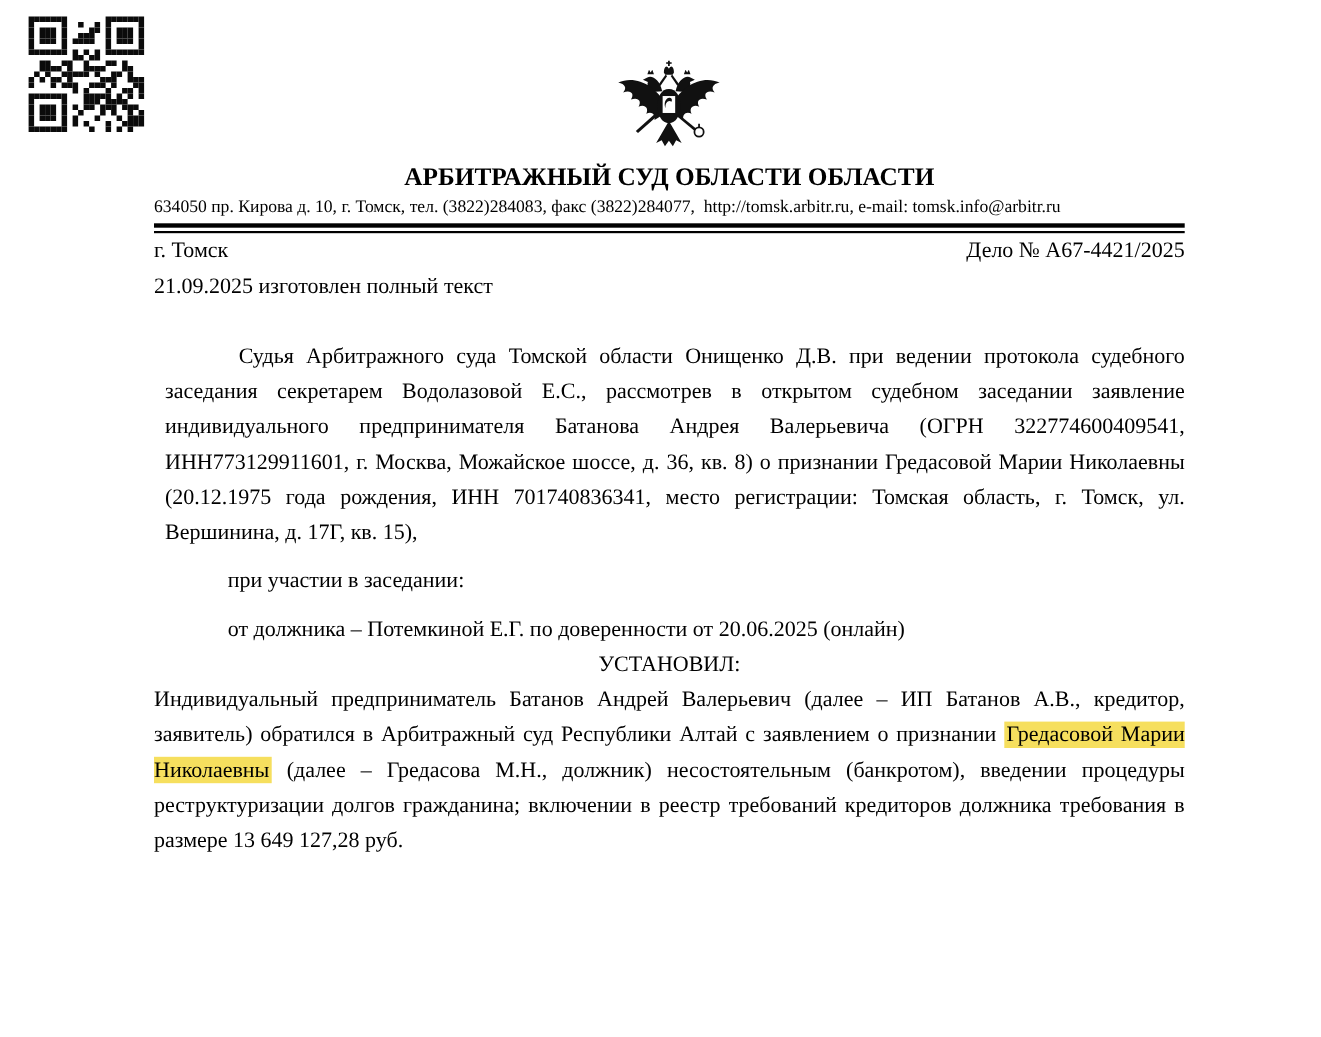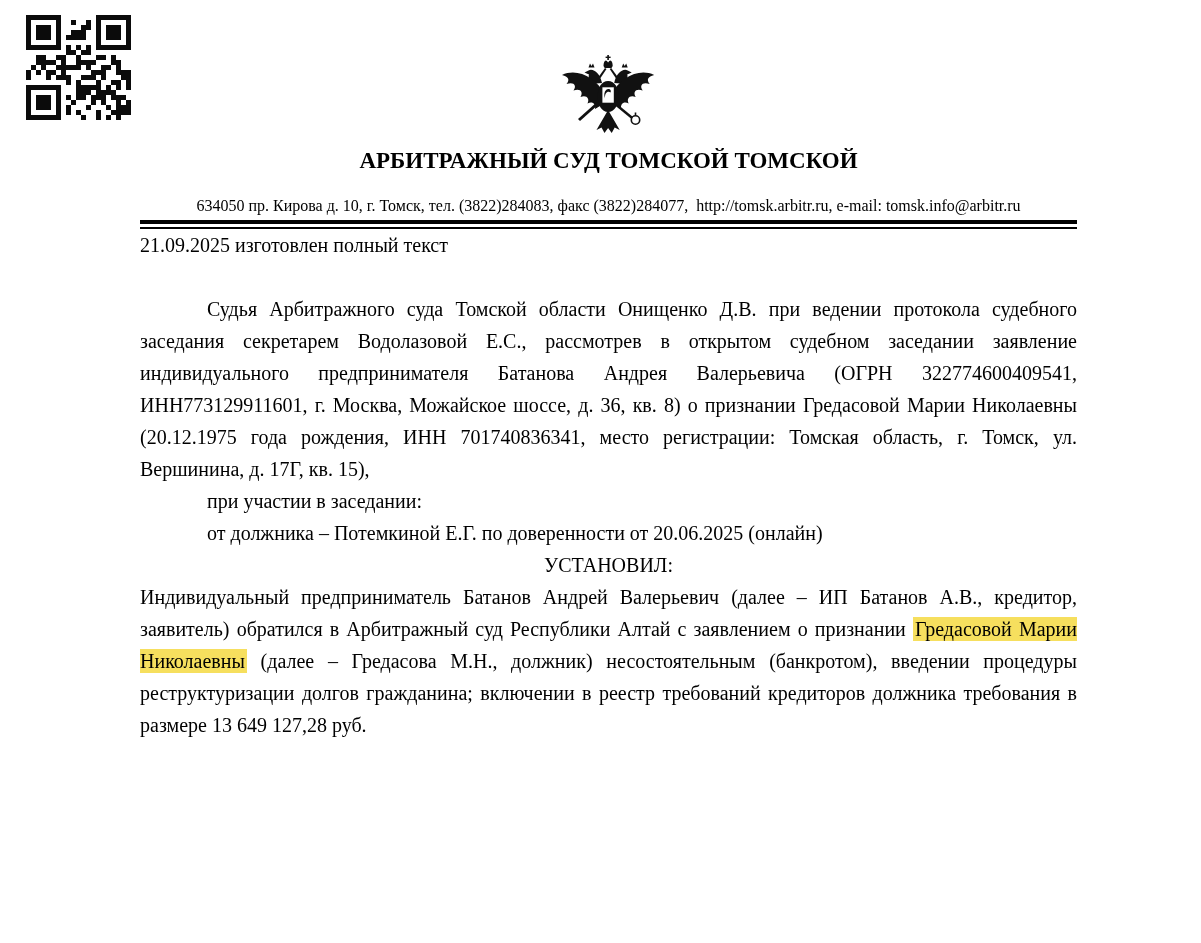--- a/index.html
+++ b/index.html
@@ -3,28 +3,28 @@
 <meta charset="utf-8">
 <style>
   html,body{margin:0;padding:0;background:#ffffff;}
   .page{position:relative;width:1201px;height:943px;background:#ffffff;overflow:hidden;
         font-family:"Liberation Serif","DejaVu Serif",serif;color:#000;}
   .qr{position:absolute;left:26px;top:15px;width:105px;height:105px;}
   .qr i{position:absolute;width:5px;height:5px;background:#0b0b0b;}
   .emblem{position:absolute;left:555px;top:55px;}
   .content{position:absolute;left:140px;top:0;width:937px;}
   .court-name{margin-top:147px;text-align:center;font-weight:bold;font-size:23px;line-height:28px;}
-  .court-address{margin-top:20px;text-align:center;font-size:16px;line-height:22px;white-space:pre-wrap;}
+  .court-address{margin-top:3px;font-size:16px;line-height:22px;white-space:pre-wrap;}
   .divider{margin-top:3px;height:9px;box-sizing:border-box;border-top:4px solid #000;border-bottom:2.5px solid #000;}
   .doc-title{margin-top:30px;text-align:center;font-size:21px;line-height:32px;letter-spacing:1px;}
   .row{display:flex;justify-content:space-between;font-size:20px;line-height:32px;}
   .line{font-size:20px;line-height:32px;}
   .para{margin:0;text-align:justify;font-size:20px;line-height:32px;}
-  .indent{text-indent:67px;margin-top:32px;}
-  .pindent{padding-left:67px;}
+  .indent{text-indent:67px;margin-top:32px;margin-left:10px;}
+  .pindent{padding-left:67px;margin-top:12px;}
   .center{text-align:center;}
   .hl{padding:1px 2px;background:transparent;color:inherit;}
 </style>
 </head>
 <body>
 
 <div class="page">
 
   <div class="qr" aria-hidden="true">
       <i style="left:0px;top:0px"></i>
@@ -268,25 +268,29 @@
       <path d="M44 49 L25 66 L23 64 L42 47 Z"></path>
       <path d="M62.2 49 L78 62 L76.5 64 L60.7 51 Z"></path>
       <rect x="79.7" y="57.5" width="1.6" height="3.5"></rect>
     </g>
     <circle cx="80.5" cy="65" r="4.2" fill="none" stroke="#111" stroke-width="1.6"></circle>
     <rect x="46.6" y="31.5" width="13" height="17" fill="#fff" stroke="#111" stroke-width="1.6"></rect>
     <path d="M50 43.5 C49.5 38.5 52.5 35.5 55.5 37.5 C57 34 53 33 51.3 34.8 C49 36.8 48.8 40.5 50 43.5 Z" fill="#111"></path>
   </svg>
 
   <div class="content">
-    <div class="court-name">АРБИТРАЖНЫЙ СУД ТОМСКОЙ ТОМСКОЙ</div>
+    <div class="court-name">АРБИТРАЖНЫЙ СУД ОБЛАСТИ ОБЛАСТИ</div>
     <div class="court-address">634050 пр. Кирова д. 10, г. Томск, тел. (3822)284083, факс (3822)284077,  http://tomsk.arbitr.ru, e-mail: tomsk.info@arbitr.ru</div>
     <div class="divider"></div>
 
 
+    <div class="row">
+      <span>г. Томск</span>
+      <span>Дело № А67-4421/2025</span>
+    </div>
 
     <div class="line">21.09.2025 изготовлен полный текст</div>
 
     <p class="para indent">Судья Арбитражного суда Томской области Онищенко Д.В. при ведении протокола судебного заседания секретарем Водолазовой Е.С., рассмотрев в открытом судебном заседании заявление индивидуального предпринимателя Батанова Андрея Валерьевича (ОГРН 322774600409541, ИНН773129911601, г. Москва, Можайское шоссе, д. 36, кв. 8) о признании Гредасовой Марии Николаевны (20.12.1975 года рождения, ИНН 701740836341, место регистрации: Томская область, г. Томск, ул. Вершинина, д. 17Г, кв. 15),</p>
 
     <div class="line pindent">при участии в заседании:</div>
     <div class="line pindent">от должника – Потемкиной Е.Г. по доверенности от 20.06.2025 (онлайн)</div>
 
     <div class="line center">УСТАНОВИЛ:</div>
 

